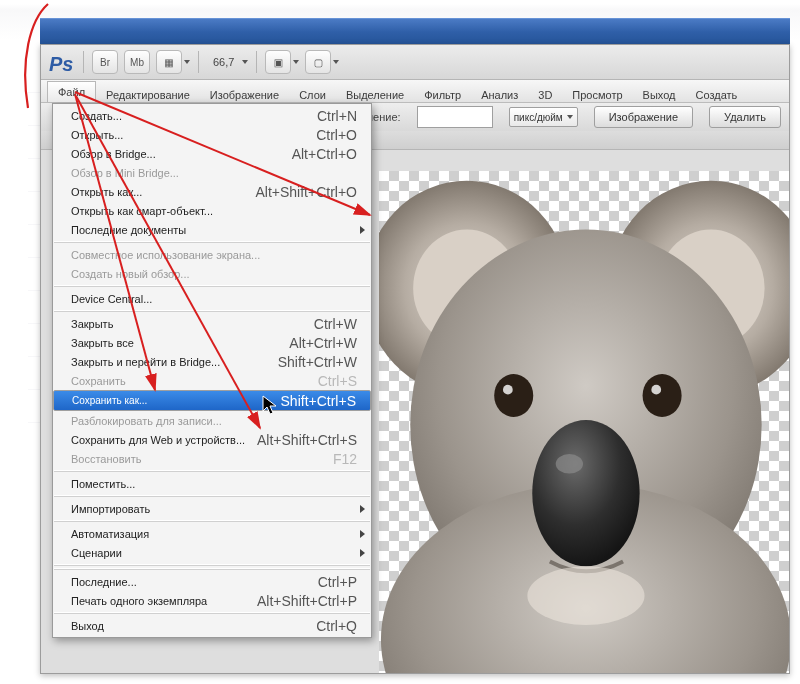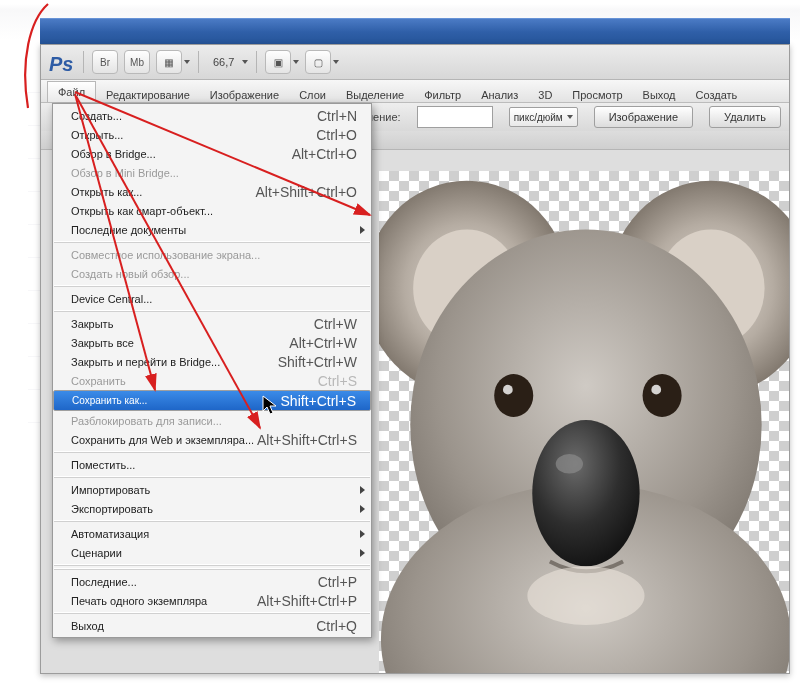--- a/index.html
+++ b/index.html
@@ -216,33 +216,34 @@
         <span class="sc">Ctrl+S</span>
       </div>
       <div class="mi sel">
         <span>Сохранить как...</span>
         <span class="sc">Shift+Ctrl+S</span>
       </div>
       <div class="mi dis">
         <span>Разблокировать для записи...</span>
       </div>
       <div class="mi">
-        <span>Сохранить для Web и экземпляра...</span>
+        <span>Сохранить для Web и устройств...</span>
         <span class="sc">Alt+Shift+Ctrl+S</span>
       </div>
+      <div class="mi dis">
+        <span>Восстановить</span>
+        <span class="sc">F12</span>
+      </div>
       <div class="dsep"></div>
       <div class="mi">
         <span>Поместить...</span>
       </div>
       <div class="dsep"></div>
       <div class="mi sub">
         <span>Импортировать</span>
-      </div>
-      <div class="mi sub">
-        <span>Экспортировать</span>
       </div>
       <div class="dsep"></div>
       <div class="mi sub">
         <span>Автоматизация</span>
       </div>
       <div class="mi sub">
         <span>Сценарии</span>
       </div>
       <div class="dsep"></div>
       <div class="dsep"></div>

